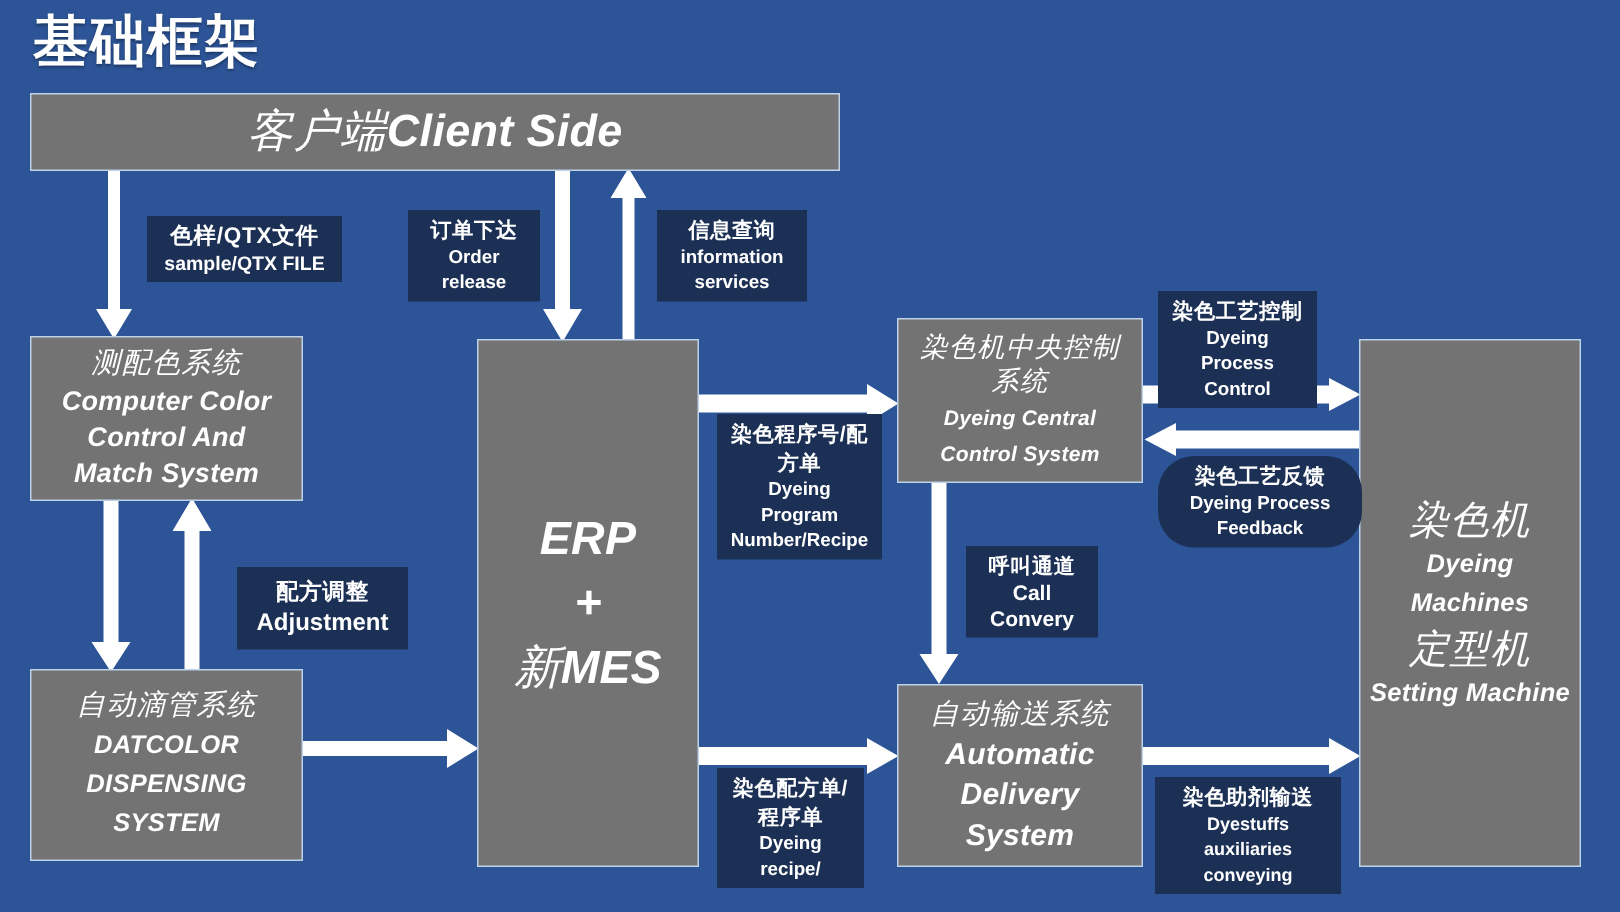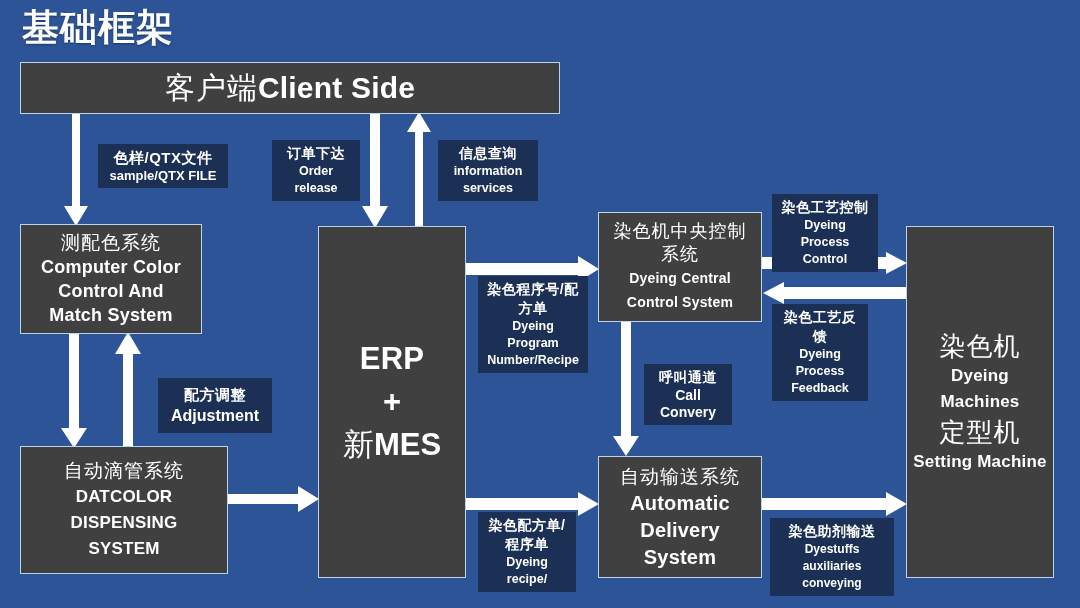--- a/index.html
+++ b/index.html
@@ -16,42 +16,43 @@
   .page-title{
     position:absolute;left:22px;top:6px;
     font-size:37px;font-weight:bold;letter-spacing:1px;
     color:#ffffff;line-height:44px;
     text-shadow:0 1px 2px rgba(0,0,0,.35);
   }
 
   
   .box{
     position:absolute;
-    background:#404040;
+    background:#737373;
     border:1.5px solid #bcd2e8;
     box-sizing:border-box;
     display:flex;flex-direction:column;
     align-items:center;justify-content:center;
     text-align:center;
     color:#ffffff;
     padding:5px 4px;
+    font-style:italic;
   }
   .box .cn{font-size:21px;line-height:27px;font-weight:400;letter-spacing:1px;}
   .box .en{font-size:19px;line-height:25px;font-weight:bold;letter-spacing:.2px;}
 
   #box-client{left:20px;top:62px;width:540px;height:52px;
      flex-direction:row;}
   #box-client .cn{font-size:30px;line-height:34px;}
   #box-client .en{font-size:30px;line-height:34px;}
 
   #box-ccm{left:20px;top:224px;width:182px;height:110px;}
   #box-ccm .cn{font-size:19px;line-height:24px;}
   #box-ccm .en{font-size:18px;line-height:24px;}
 
-  #box-dispense{left:20px;top:446px;width:208px;height:128px;}
+  #box-dispense{left:20px;top:446px;width:182px;height:128px;}
   #box-dispense .cn{font-size:19px;line-height:26px;}
   #box-dispense .en{font-size:17px;line-height:26px;}
 
   #box-erp{left:318px;top:226px;width:148px;height:352px;}
   #box-erp .en{font-size:31px;line-height:46px;}
   #box-erp .plus{font-size:31px;line-height:40px;font-weight:bold;}
   #box-erp .mix{font-size:31px;line-height:46px;font-weight:bold;}
   #box-erp .mix .cnp{font-weight:400;}
 
   #box-dcc{left:598px;top:212px;width:164px;height:110px;}
@@ -91,21 +92,21 @@
   #cap-adjust .en{font-size:16px;line-height:22px;}
 
   #cap-recipe{left:210px;top:520px;width:102px;}
   #cap-recipe .cn{font-size:14px;}
   #cap-recipe .en{font-size:13px;}
 
   #cap-dpn{left:478px;top:276px;width:110px;}
   #cap-drn{left:478px;top:512px;width:98px;}
 
   #cap-dpc{left:772px;top:194px;width:106px;}
-  #cap-dpf{left:772px;top:304px;width:96px;}
+  #cap-dpf{left:772px;top:304px;width:136px;border-radius:24px;}
 
   #cap-call{left:644px;top:364px;width:88px;}
   #cap-call .cn{font-size:14px;}
   #cap-call .en{font-size:14px;}
 
   #cap-dac{left:770px;top:518px;width:124px;}
   #cap-dac .cn{font-size:14px;}
   #cap-dac .en{font-size:12px;}
 
   

